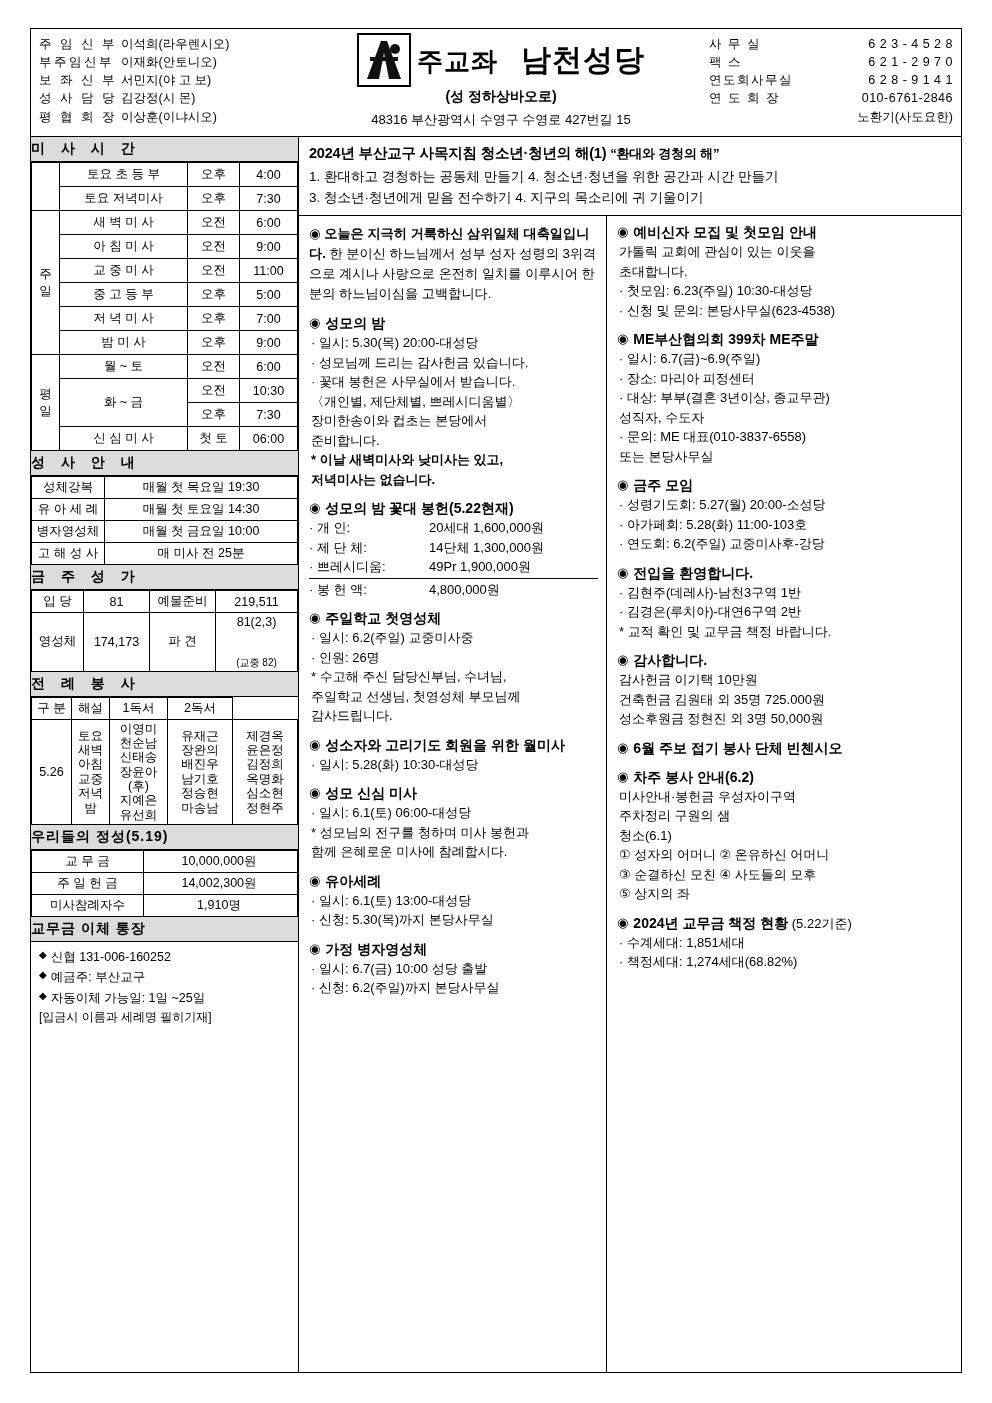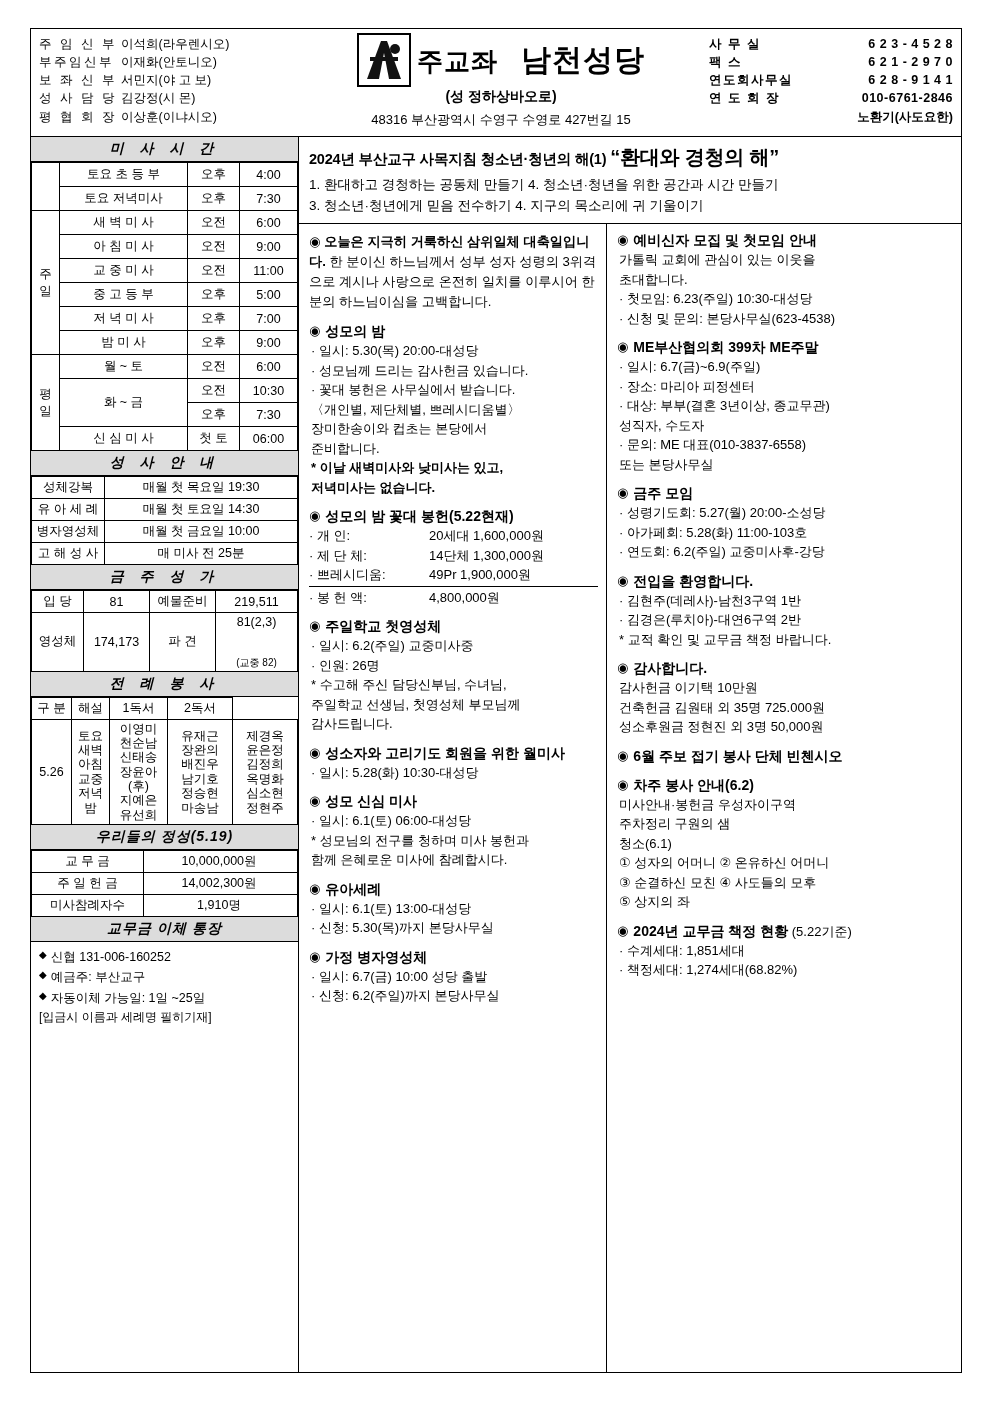--- a/index.html
+++ b/index.html
@@ -20,56 +20,56 @@
   .hdr-left .row { display: flex; }
   .hdr-left .lbl { width: 82px; letter-spacing: 2.5px; }
   .hdr-left .val { flex: 1; }
   .hdr-mid { flex: 1; position: relative; text-align: center; padding-top: 4px; }
   .logo-title { display: flex; align-items: center; justify-content: center; gap: 6px; }
   .logo-mark { width: 54px; height: 54px; position: relative; }
   .ch-name { font-size: 30px; font-weight: bold; letter-spacing: 1px; font-family: "DejaVu Sans", sans-serif; }
   .ch-name .small { font-size: 26px; }
   .patron { font-size: 14px; margin-top: 1px; font-weight: bold; }
   .addr { font-size: 13px; margin-top: 5px; }
-  .hdr-right { width: 258px; padding: 6px 8px 2px 6px; font-size: 12.5px; line-height: 1.45; font-weight: bold; }
+  .hdr-right { width: 258px; padding: 6px 8px 2px 6px; font-size: 12.5px; line-height: 1.45; }
   .hdr-right .row { display: flex; }
   .hdr-right .lbl { width: 104px; letter-spacing: 1.5px; }
   .hdr-right .val { flex: 1; text-align: right; letter-spacing: 0.5px; }
   .hdr-right .onecol { text-align: right; }
 
   
   .body { display: flex; flex: 1; }
   .col-left { width: 268px; border-right: 1.6px solid #000; }
   .col-rest { flex: 1; display: flex; flex-direction: column; }
 
   
   .banner { border-bottom: 1.6px solid #000; padding: 7px 10px 8px 10px; }
   .banner .l1 { font-size: 14.5px; font-weight: bold; letter-spacing: -0.2px; }
-  .banner .l1 .quote { font-size: 20px; }
+  .banner .l1 .quote { font-size: 13px; }
   .banner .l2 { font-size: 13.5px; margin-top: 5px; }
   .banner .l3 { font-size: 13.5px; margin-top: 3px; }
 
   .cols2 { display: flex; flex: 1; }
   .col-mid { width: 308px; border-right: 1.6px solid #000; padding: 8px 8px 8px 10px; }
   .col-right { flex: 1; padding: 8px 8px 8px 10px; }
 
   
   .blk { margin-bottom: 11px; }
   .blk-title { font-weight: bold; font-size: 14px; display: flex; gap: 5px; align-items: flex-start; }
   .blk-title .bullet { font-size: 13px; line-height: 1.25; }
   .blk-title .t { flex: 1; }
   .line { font-size: 13px; line-height: 1.5; }
   .ind { padding-left: 2px; }
   .para { font-size: 13.2px; line-height: 1.52; }
   .b { font-weight: bold; }
 
   
   table.t { width: 100%; border-collapse: collapse; }
   table.t td, table.t th { border: 1px solid #000; font-size: 12.5px; padding: 2px 3px; text-align: center; }
-  .secthead { background: #dcdcdc; font-weight: bold; font-size: 14px; letter-spacing: 6px; padding: 3px 0; text-align: center; border-bottom: 1px solid #000; font-style: italic; }
+  .secthead { background: #dcdcdc; font-weight: bold; font-size: 14px; letter-spacing: 6px; padding: 3px 0; text-align: left; border-bottom: 1px solid #000; }
   .secthead.nosp { letter-spacing: 1px; }
   .mass-time td { height: 24px; }
   .vcell { width: 28px; }
   .tright { text-align: center; padding-right: 6px !important; }
   .small10 { font-size: 10px; line-height: 1.15; margin-top: 28px; }
 
   .accounts { padding: 5px 8px 6px 8px; font-size: 12.5px; line-height: 1.62; }
   .accounts .ln { display: flex; gap: 4px; }
   .accounts .dia { font-size: 10px; }
   .accounts .note { font-size: 12px; }

